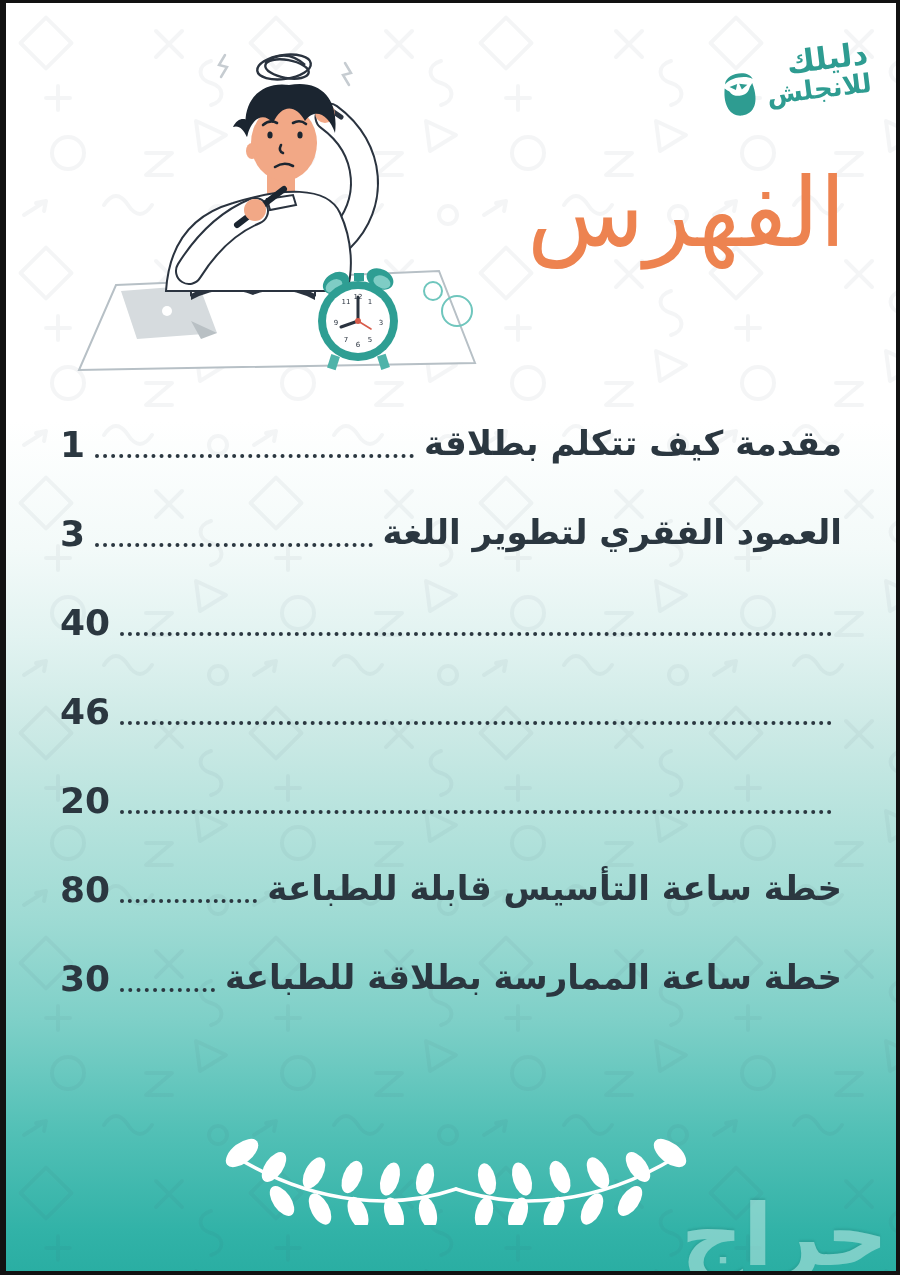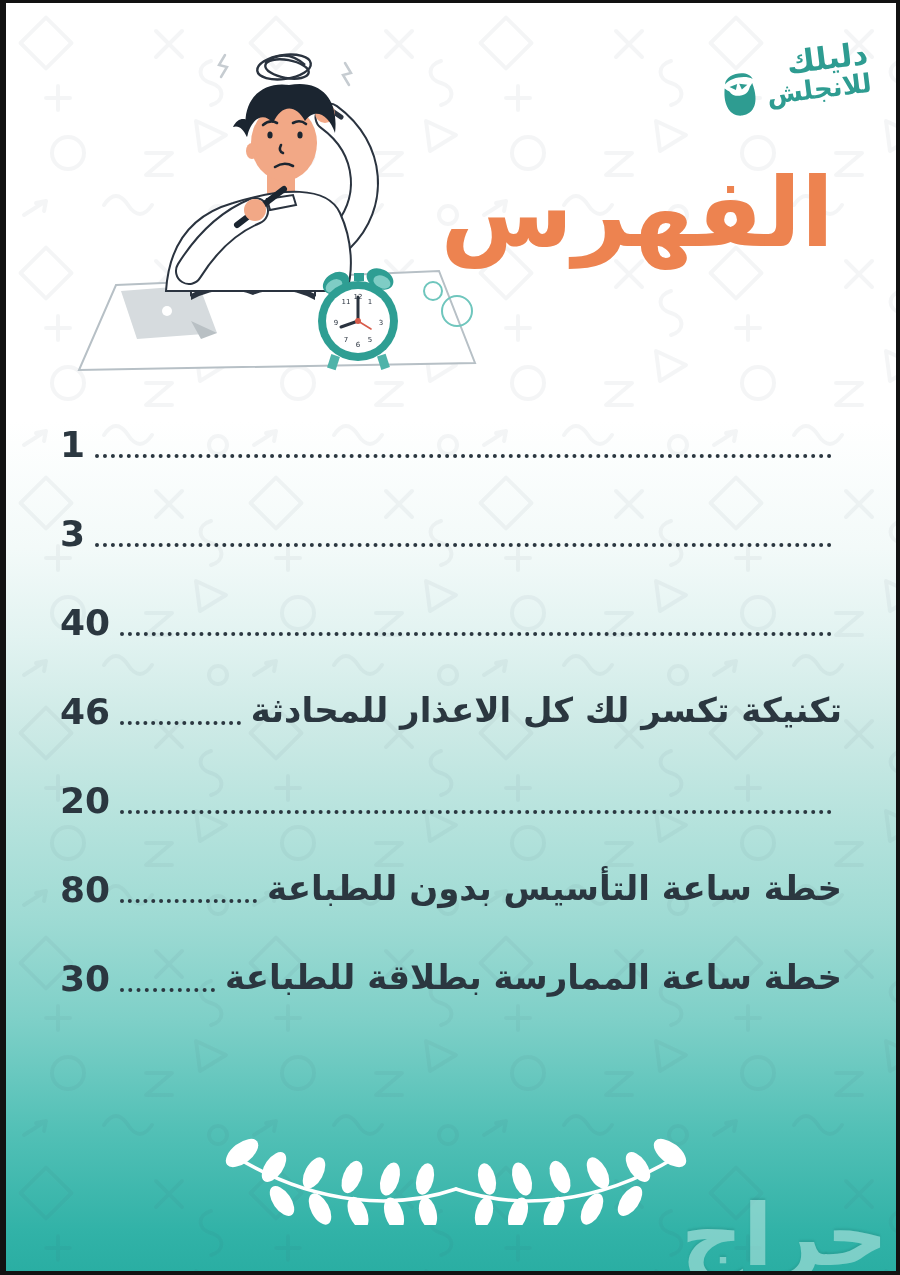--- a/index.html
+++ b/index.html
@@ -33,22 +33,22 @@
   .logo-face{width:42px;height:50px;margin-top:14px;}
   .logo-text{display:flex;flex-direction:column;align-items:flex-end;line-height:1.02;}
   .logo-line1{font-size:31px;font-weight:bold;}
   .logo-line2{font-size:26px;font-weight:bold;}
 
   
   .hero{position:absolute;left:35px;top:30px;width:450px;height:350px;}
 
   
   .page-title{
-    position:absolute;top:158px;right:62px;
-    color:#ED8350;font-size:96px;font-weight:bold;line-height:1.1;
+    position:absolute;top:158px;right:50px;
+    color:#ED8350;font-size:96px;font-weight:normal;line-height:1.1;
     direction:rtl;
     text-align:center;
   }
 
   
   .toc{
     position:absolute;top:399px;left:0;right:0;
     padding:0 54px;
     display:flex;flex-direction:column;
   }
@@ -216,42 +216,43 @@
     <g fill="none" stroke="#6fc6bd" stroke-width="2">
       <circle cx="392" cy="258" r="9"></circle>
       <circle cx="416" cy="278" r="15"></circle>
     </g>
   </svg>
 
   <div class="page-title">الفهرس</div>
 
   <div class="toc">
     <div class="toc-row">
+      <span class="toc-label">مقدمة كيف تتكلم بطلاقة</span>
       <span class="leader"></span>
       <span class="toc-page">1</span>
     </div>
     <div class="toc-row">
+      <span class="toc-label">العمود الفقري لتطوير اللغة</span>
       <span class="leader"></span>
       <span class="toc-page">3</span>
     </div>
     <div class="toc-row">
       <span class="leader"></span>
       <span class="toc-page">40</span>
     </div>
     <div class="toc-row">
-      <span class="toc-label">تكنيكة تكسر لك كل الاعذار للمحادثة</span>
       <span class="leader"></span>
       <span class="toc-page">46</span>
     </div>
     <div class="toc-row">
       <span class="leader"></span>
       <span class="toc-page">20</span>
     </div>
     <div class="toc-row">
-      <span class="toc-label">خطة ساعة التأسيس بدون للطباعة</span>
+      <span class="toc-label">خطة ساعة التأسيس قابلة للطباعة</span>
       <span class="leader"></span>
       <span class="toc-page">80</span>
     </div>
     <div class="toc-row">
       <span class="toc-label">خطة ساعة الممارسة بطلاقة للطباعة</span>
       <span class="leader"></span>
       <span class="toc-page">30</span>
     </div>
   </div>
 

